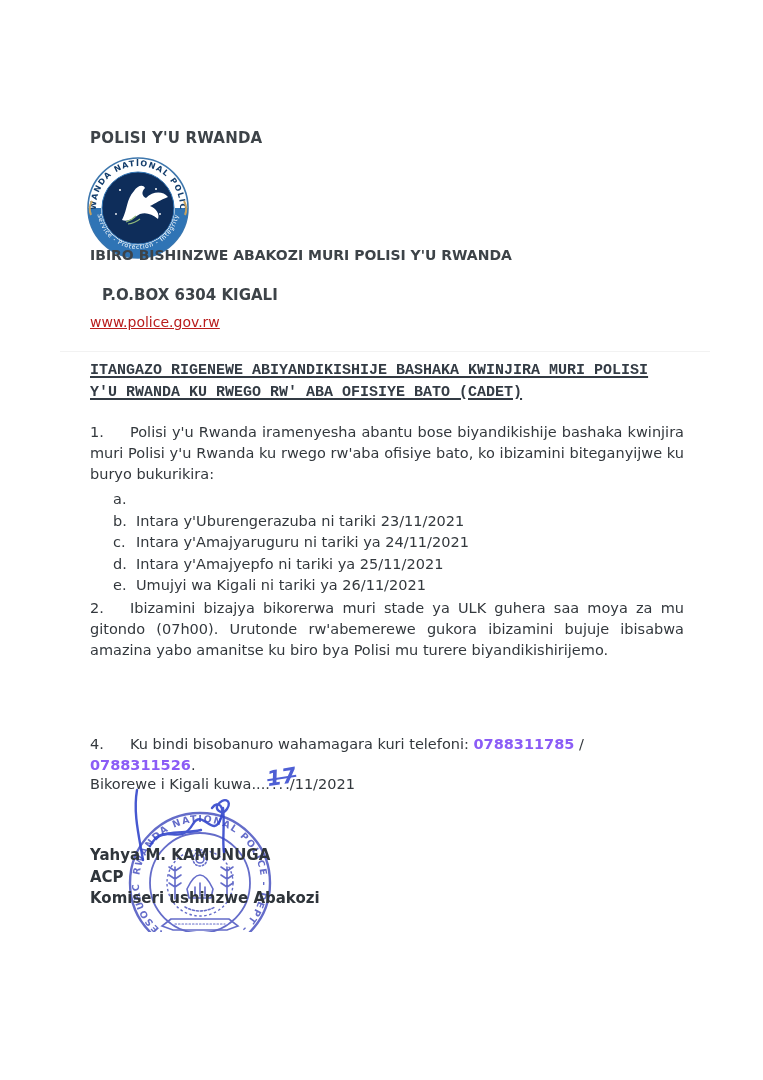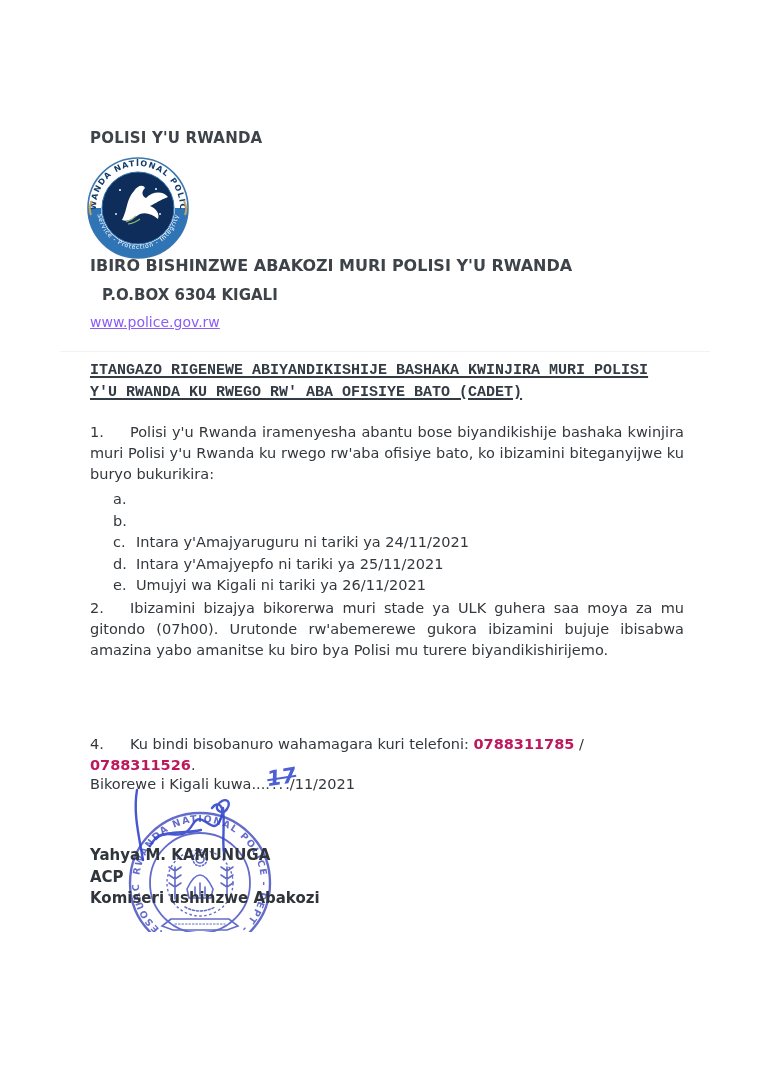--- a/index.html
+++ b/index.html
@@ -2,33 +2,33 @@
 <html><head>
 <meta charset="utf-8">
 <style>
   html,body{margin:0;padding:0;background:#ffffff;}
   .page{
     position:relative;width:763px;height:932px;background:#ffffff;overflow:hidden;
     font-family:"DejaVu Sans","Liberation Sans",sans-serif;color:#32383e;
   }
   .abs{position:absolute;}
   .org-title{left:90px;top:129px;font-size:15px;font-weight:bold;color:#3d4348;letter-spacing:.2px;}
-  .dept-title{left:90px;top:256px;font-size:16px;font-weight:bold;color:#3d4348;text-align:right;}
+  .dept-title{left:90px;top:247px;font-size:14px;font-weight:bold;color:#3d4348;text-align:right;}
   .pobox{left:90px;top:286px;font-size:15px;font-weight:bold;color:#3d4348;margin-left:12px;}
-  .weblink{left:90px;top:314px;font-size:14px;color:#8b5cf6;text-decoration:underline;cursor:pointer;}
+  .weblink{left:90px;top:314px;font-size:14px;color:#b91c1c;text-decoration:underline;cursor:pointer;}
   .divider-faint{left:60px;top:351px;width:650px;height:1px;background:#f2f2f2;}
   .notice-title{left:90px;top:359px;width:612px;font-size:15px;font-weight:bold;color:#333b44;line-height:21px;}
   .notice-title .tline{text-decoration:underline;text-decoration-thickness:1.5px;text-underline-offset:2px;font-family:Liberation Mono, monospace;}
   .para{left:90px;width:594px;font-size:14.5px;line-height:21px;text-align:justify;color:#33383d;margin:0;}
   .p1{top:422px;} .p2{top:598px;} .p3{top:675px;} .p4{top:734px;text-align:left;}
   .pnum{display:inline-block;width:40px;font-size:14.5px;}
   .exam-list{left:113px;top:489px;width:520px;font-size:14.5px;color:#33383d;}
   .exam-item{display:flex;line-height:21.6px;}
   .exam-item .marker{width:23px;flex:none;}
-  .phone{font-weight:bold;color:#be185d;}
+  .phone{font-weight:bold;color:#8b5cf6;}
   .date-line{left:90px;top:776px;font-size:14.5px;color:#33383d;}
   .handwritten-day{
     left:267px;top:765px;font-size:21px;color:#3b4ed0;font-style:italic;font-weight:bold;
     transform:rotate(-9deg);text-decoration:line-through;text-decoration-thickness:1.5px;opacity:.9;
   }
   .sig-block{left:90px;font-size:15px;font-weight:bold;color:#2f353b;z-index:2;}
   .sig-name{top:846px;} .sig-rank{top:868px;} .sig-title{top:889px;}
   .stamp-svg{left:115px;top:795px;z-index:1;opacity:.85;}
   .scribble-svg{left:105px;top:778px;z-index:3;}
   .bottom-scan-line{left:25px;top:1038px;width:715px;height:3px;background:#ededed;}
@@ -75,20 +75,21 @@
   </div>
 
   <p class="abs para p1"><span class="pnum">1.</span><span>Polisi y'u Rwanda iramenyesha abantu bose biyandikishije bashaka kwinjira muri Polisi y'u Rwanda ku rwego rw'aba ofisiye bato, ko ibizamini biteganyijwe ku buryo bukurikira:</span></p>
 
   <div class="abs exam-list">
     <div class="exam-item">
         <span class="marker">a.</span>
       </div>
     <div class="exam-item">
         <span class="marker">b.</span>
+        <span>Intara y'Uburengerazuba ni tariki 23/11/2021</span>
       </div>
     <div class="exam-item">
         <span class="marker">c.</span>
         <span>Intara y'Amajyaruguru ni tariki ya 24/11/2021</span>
       </div>
     <div class="exam-item">
         <span class="marker">d.</span>
         <span>Intara y'Amajyepfo ni tariki ya 25/11/2021</span>
       </div>
     <div class="exam-item">

